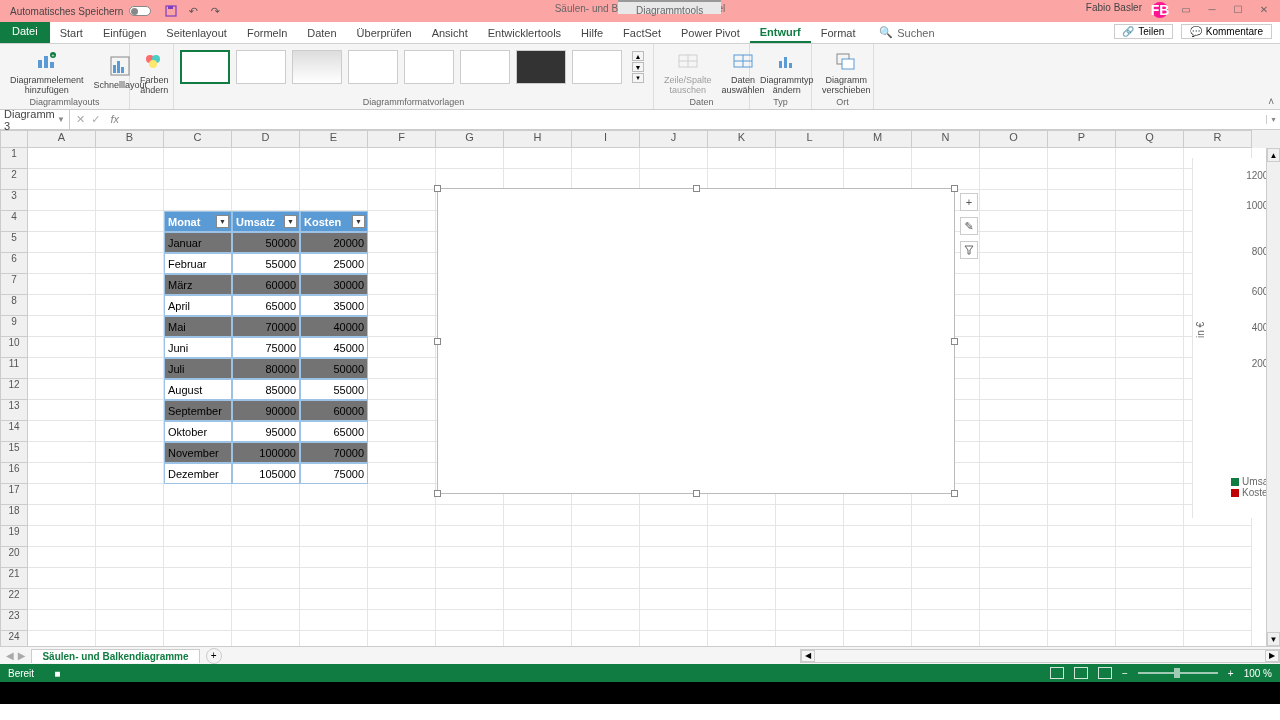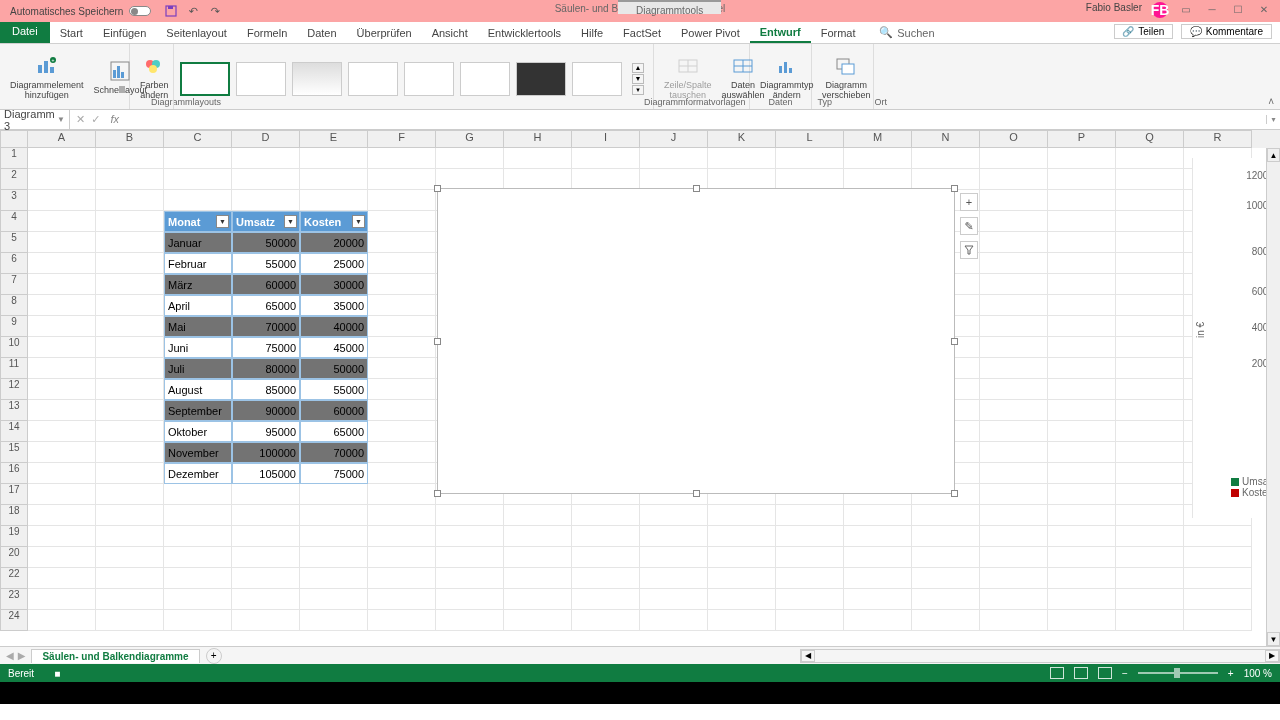--- a/index.html
+++ b/index.html
@@ -22,21 +22,21 @@
 .ribbon-tabs { height: 22px; background: #fff; border-bottom: 1px solid #d0d0d0; display: flex; align-items: stretch; font-size: 11px; position: relative; }
 .tab-file { background: #107c41; color: #fff; padding: 3px 12px; cursor: pointer; }
 .tab { padding: 3px 10px; color: #444; cursor: pointer; display: flex; align-items: center; }
 .tab.active { border-bottom: 2px solid #107c41; color: #107c41; font-weight: 600; }
 .tab-right { position: absolute; right: 8px; display: flex; gap: 8px; align-items: center; top: 2px; }
 .tab-btn { border: 1px solid #ccc; padding: 1px 8px; font-size: 10px; display: flex; align-items: center; gap: 3px; cursor: pointer; }
 .search-area { display: flex; align-items: center; gap: 4px; margin-left: 14px; color: #666; font-size: 11px; }
 
 
 .ribbon { height: 66px; background: #f5f5f5; border-bottom: 1px solid #ccc; display: flex; position: relative; }
-.ribbon-group { border-right: 1px solid #ddd; padding: 2px 6px; display: flex; justify-content: space-between; }
+.ribbon-group { border-right: 1px solid #ddd; padding: 2px 6px; display: flex; flex-direction: column; justify-content: space-between; }
 .ribbon-group-label { font-size: 9px; color: #666; text-align: center; margin-top: auto; }
 .ribbon-btns { display: flex; gap: 2px; }
 .ribbon-btn { display: flex; flex-direction: column; align-items: center; justify-content: center; padding: 2px 4px; font-size: 9px; color: #444; text-align: center; cursor: pointer; }
 .ribbon-btn .ic { width: 28px; height: 26px; display: flex; align-items: center; justify-content: center; margin-bottom: 1px; }
 .thumb { width: 50px; height: 34px; border: 1px solid #ccc; background: #fff; cursor: pointer; }
 .thumb.sel { border: 2px solid #107c41; }
 .thumb.dark { background: #333; }
 .thumb.grad { background: linear-gradient(#ddd, #fff); }
 .thumb-row { display: flex; gap: 6px; align-items: center; }
 .scroll-arrows { display: flex; flex-direction: column; gap: 1px; margin-left: 4px; }
@@ -745,20 +745,41 @@
         <div class="cell"></div>
         <div class="cell"></div>
         <div class="cell"></div>
         <div class="cell"></div>
         <div class="cell"></div>
         <div class="cell"></div>
         <div class="cell"></div>
         <div class="cell"></div>
       </div>
       <div class="row">
+        <div class="rh">21</div>
+        <div class="cell"></div>
+        <div class="cell"></div>
+        <div class="cell"></div>
+        <div class="cell"></div>
+        <div class="cell"></div>
+        <div class="cell"></div>
+        <div class="cell"></div>
+        <div class="cell"></div>
+        <div class="cell"></div>
+        <div class="cell"></div>
+        <div class="cell"></div>
+        <div class="cell"></div>
+        <div class="cell"></div>
+        <div class="cell"></div>
+        <div class="cell"></div>
+        <div class="cell"></div>
+        <div class="cell"></div>
+        <div class="cell"></div>
+      </div>
+      <div class="row">
         <div class="rh">22</div>
         <div class="cell"></div>
         <div class="cell"></div>
         <div class="cell"></div>
         <div class="cell"></div>
         <div class="cell"></div>
         <div class="cell"></div>
         <div class="cell"></div>
         <div class="cell"></div>
         <div class="cell"></div>

